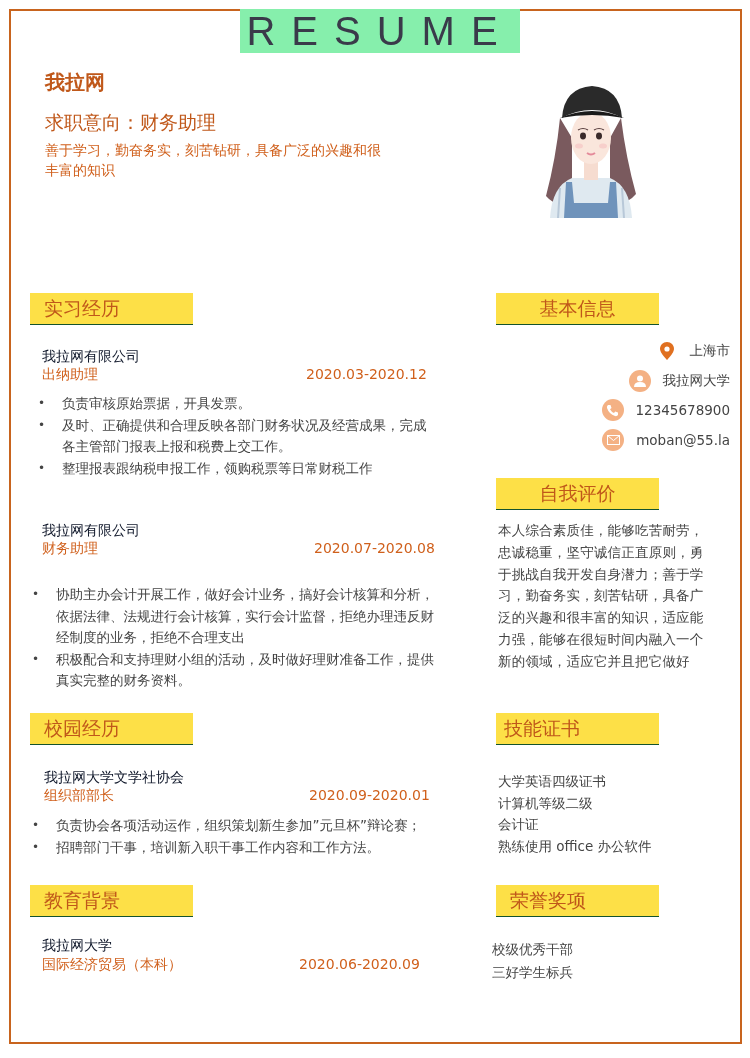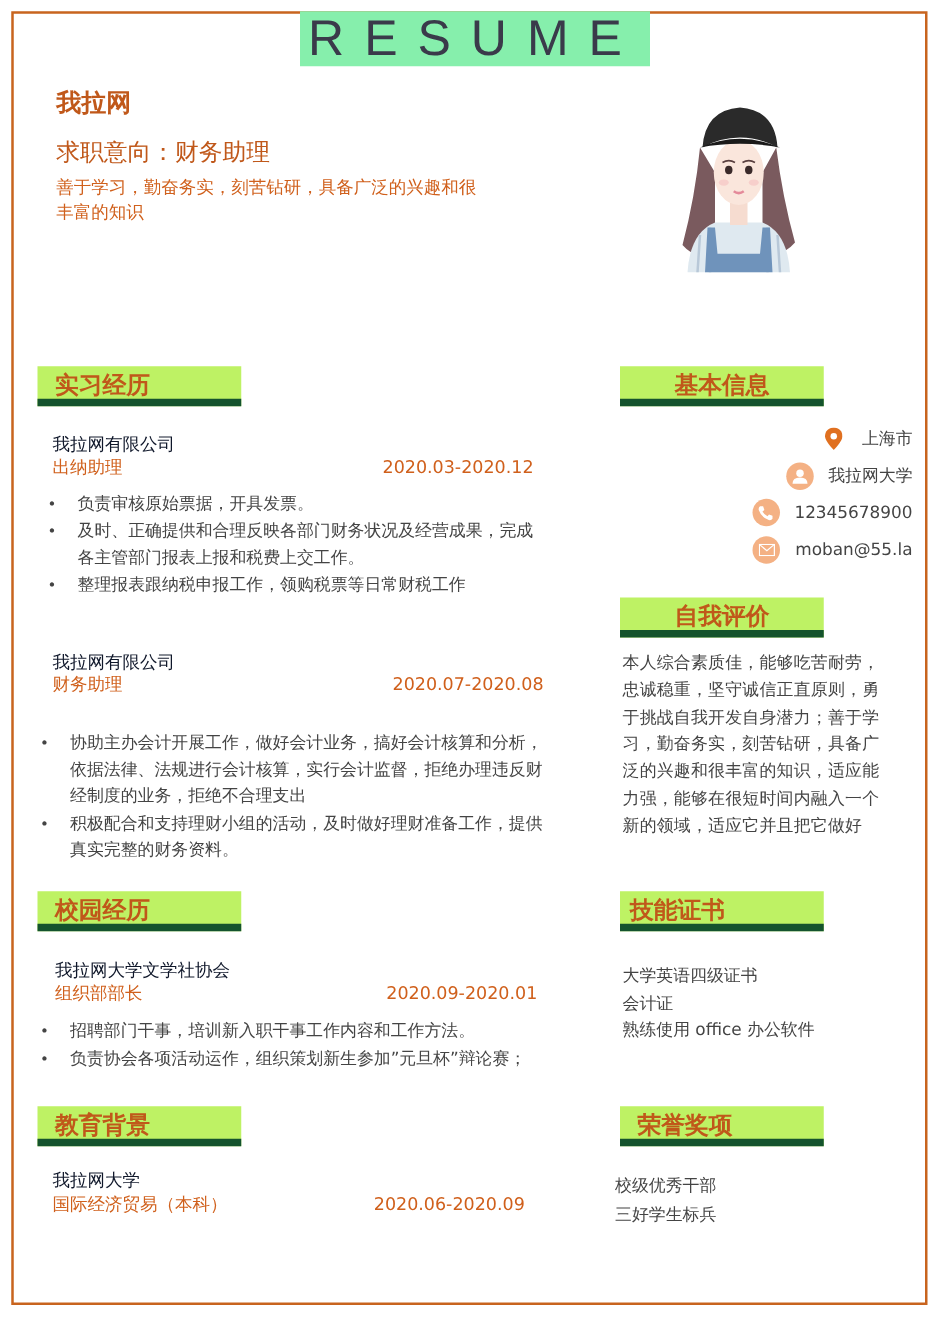--- a/index.html
+++ b/index.html
@@ -28,22 +28,22 @@
       position: absolute; left: 45px; top: 109px; font-size: 19px; color: #c0581a; line-height: 26px;
     }
     .tagline {
       position: absolute; left: 45px; top: 140px; width: 340px; font-size: 14px;
       color: #d0601c; line-height: 20px;
     }
     .avatar {
       position: absolute; left: 538px; top: 78px; width: 105px; height: 140px;
     }
     .sec-bar {
-      position: absolute; height: 32px; background: #bef264; border-bottom: 6px solid #14532d;
-      box-sizing: border-box; color: #c0581a; font-weight: bold; font-size: 19px; line-height: 31px;
+      position: absolute; height: 32px; background: #fde047; border-bottom: 1px solid #14532d;
+      box-sizing: border-box; color: #c0581a; font-weight: normal; font-size: 19px; line-height: 31px;
     }
     .sec-left { left: 30px; width: 163px; padding-left: 14px; }
     .sec-right { left: 496px; width: 163px; padding-left: 0; text-align: center; }
     .sec-right.al-left { text-align: left; padding-left: 14px; }
     .company {
       position: absolute; font-size: 14px; font-weight: normal; color: #0f172a; line-height: 18px;
     }
     .role {
       position: absolute; font-size: 14px; color: #d0601c; line-height: 18px;
     }
@@ -132,22 +132,22 @@
   <li>协助主办会计开展工作，做好会计业务，搞好会计核算和分析，依据法律、法规进行会计核算，实行会计监督，拒绝办理违反财经制度的业务，拒绝不合理支出</li>
   <li>积极配合和支持理财小组的活动，及时做好理财准备工作，提供真实完整的财务资料。</li>
 </ul>
 
 <div class="sec-bar sec-left" style="top:713px">校园经历</div>
 
 <div class="company" style="left:44px; top:768px">我拉网大学文学社协会</div>
 <div class="role" style="left:44px; top:786px">组织部部长</div>
 <div class="date" style="left:309px; top:786px">2020.09-2020.01</div>
 <ul class="bullets" style="left:32px; top:815px; width:420px">
+  <li>负责协会各项活动运作，组织策划新生参加”元旦杯”辩论赛；</li>
   <li>招聘部门干事，培训新入职干事工作内容和工作方法。</li>
-  <li>负责协会各项活动运作，组织策划新生参加”元旦杯”辩论赛；</li>
 </ul>
 
 <div class="sec-bar sec-left" style="top:885px">教育背景</div>
 
 <div class="company" style="left:42px; top:936px">我拉网大学</div>
 <div class="role" style="left:42px; top:955px">国际经济贸易（本科）</div>
 <div class="date" style="left:299px; top:955px">2020.06-2020.09</div>
 
 <div class="sec-bar sec-right" style="top:293px">基本信息</div>
 
@@ -186,20 +186,21 @@
   </span>
   <span class="txt">moban@55.la</span>
 </div>
 
 <div class="sec-bar sec-right" style="top:478px">自我评价</div>
 <div class="para" style="top:520px">本人综合素质佳，能够吃苦耐劳，忠诚稳重，坚守诚信正直原则，勇于挑战自我开发自身潜力；善于学习，勤奋务实，刻苦钻研，具备广泛的兴趣和很丰富的知识，适应能力强，能够在很短时间内融入一个新的领域，适应它并且把它做好</div>
 
 <div class="sec-bar sec-right al-left" style="top:713px; padding-left:8px">技能证书</div>
 <div class="lines" style="left:498px; top:771px">
   <div>大学英语四级证书</div>
+  <div>计算机等级二级</div>
   <div>会计证</div>
   <div>熟练使用 office 办公软件</div>
 </div>
 
 <div class="sec-bar sec-right al-left" style="top:885px">荣誉奖项</div>
 <div class="lines" style="left:492px; top:938px; line-height:23px">
   <div>校级优秀干部</div>
   <div>三好学生标兵</div>
 </div>
 

